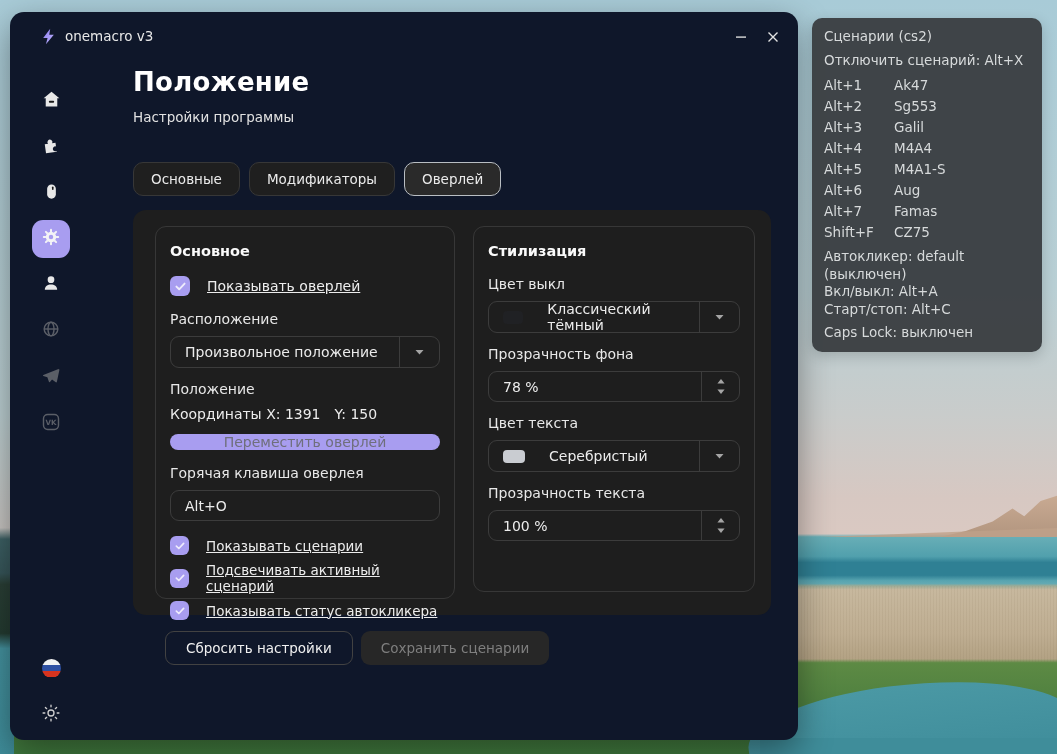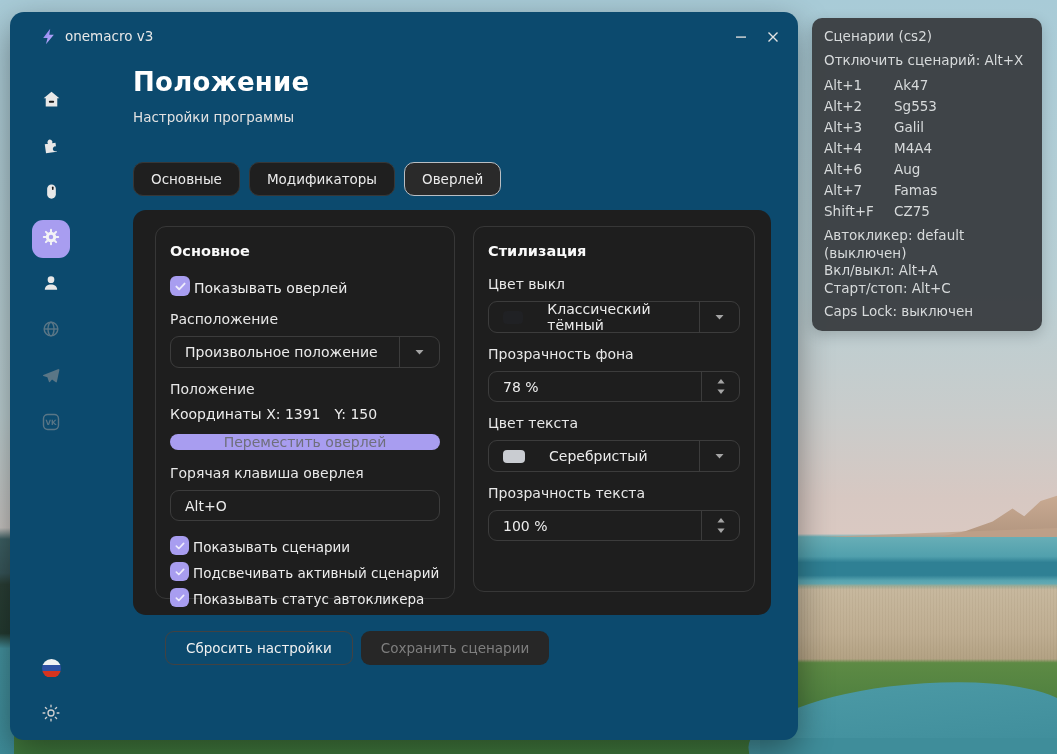--- a/index.html
+++ b/index.html
@@ -28,21 +28,21 @@
   .wp-water-bottom { position:absolute; left:760px; top:738px; width:300px; height:20px; background:#3f8d9a; }
   .wp-left-strip { position:absolute; left:0; top:0; width:14px; height:754px;
     background:linear-gradient(180deg,
       #a8cbd7 0%, #bccfd2 55%, #c8c5c2 70%,
       #3d6165 71.5%, #37565a 76%,
       #2a3f36 77.5%, #243b31 84%,
       #44929f 86%, #3f8d9a 100%); }
 
   
   .window { position:absolute; left:10px; top:12px; width:788px; height:728px;
-    background:#0c4a6e; border-radius:14px; box-shadow:0 12px 34px rgba(0,0,0,.4); color:#ececec; }
+    background:#0f172a; border-radius:14px; box-shadow:0 12px 34px rgba(0,0,0,.4); color:#ececec; }
 
   .titlebar { position:absolute; left:0; top:0; right:0; height:48px; }
   .app-bolt { position:absolute; left:30px; top:16px; width:17px; height:17px; }
   .app-title { position:absolute; left:55px; top:16px; font-size:13.5px; color:#e8e8e8; }
   .win-btn { position:absolute; top:14px; width:22px; height:22px; display:flex; align-items:center;
     justify-content:center; cursor:default; }
   .win-btn.min { right:46px; }
   .win-btn.close { right:14px; }
 
   
@@ -63,21 +63,21 @@
     color:#ebebeb; font-size:13.5px; display:flex; align-items:center; cursor:pointer; }
   .tab.active { background:#2a2a2a; border-color:#b9bec3; }
 
   .panel { position:absolute; left:123px; top:198px; width:638px; height:405px; background:#1e1e1e;
     border-radius:13px; }
   .card { position:absolute; border:1px solid #373737; border-radius:11px; padding:16px 14px; }
   .card.left { left:22px; top:16px; width:300px; height:373px; }
   .card.right { left:340px; top:16px; width:282px; height:366px; }
   .card h3 { font-size:14.5px; font-weight:700; color:#fafafa; margin-bottom:17px; }
 
-  .check-row { display:flex; align-items:flex-end; gap:4px; margin-bottom:15px; cursor:pointer; }
+  .check-row { display:flex; align-items:center; gap:17px; margin-bottom:15px; cursor:pointer;text-decoration:underline; }
   .checkbox { width:20px; height:20px; border-radius:6px; background:#a89df0; display:flex;
     align-items:center; justify-content:center; flex:0 0 auto; }
   .check-row span { font-size:14px; color:#ededed; }
 
   .field-label { font-size:14px; color:#e8e8e8; margin-bottom:9px; }
   .select { display:flex; align-items:center; height:32px; border:1px solid #3c3c3c; border-radius:9px;
     margin-bottom:13px; cursor:pointer; }
   .select .sel-text { flex:1; padding-left:14px; font-size:14px; color:#ececec; display:flex;
     align-items:center; gap:24px; }
   .select .sel-caret { width:40px; align-self:stretch; border-left:1px solid #3c3c3c; display:flex;
@@ -412,20 +412,24 @@
   </div>
   <div class="ov-row">
     <span class="ov-key">Alt+3</span>
     <span>Galil</span>
   </div>
   <div class="ov-row">
     <span class="ov-key">Alt+4</span>
     <span>M4A4</span>
   </div>
   <div class="ov-row">
+    <span class="ov-key">Alt+5</span>
+    <span>M4A1-S</span>
+  </div>
+  <div class="ov-row">
     <span class="ov-key">Alt+6</span>
     <span>Aug</span>
   </div>
   <div class="ov-row">
     <span class="ov-key">Alt+7</span>
     <span>Famas</span>
   </div>
   <div class="ov-row">
     <span class="ov-key">Shift+F</span>
     <span>CZ75</span>

